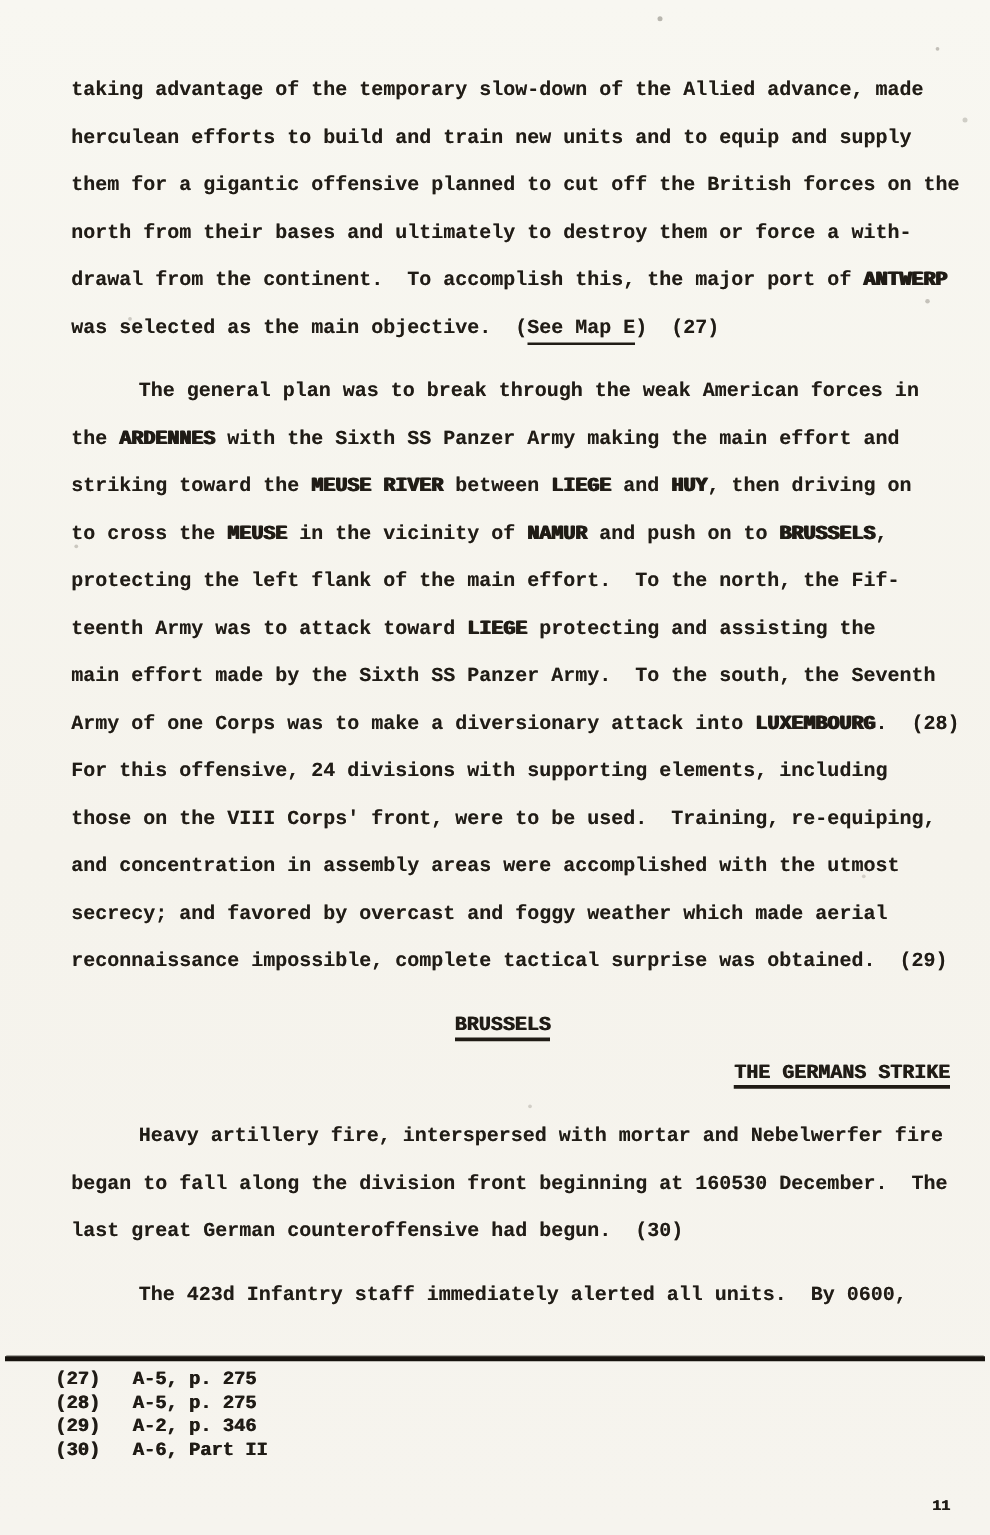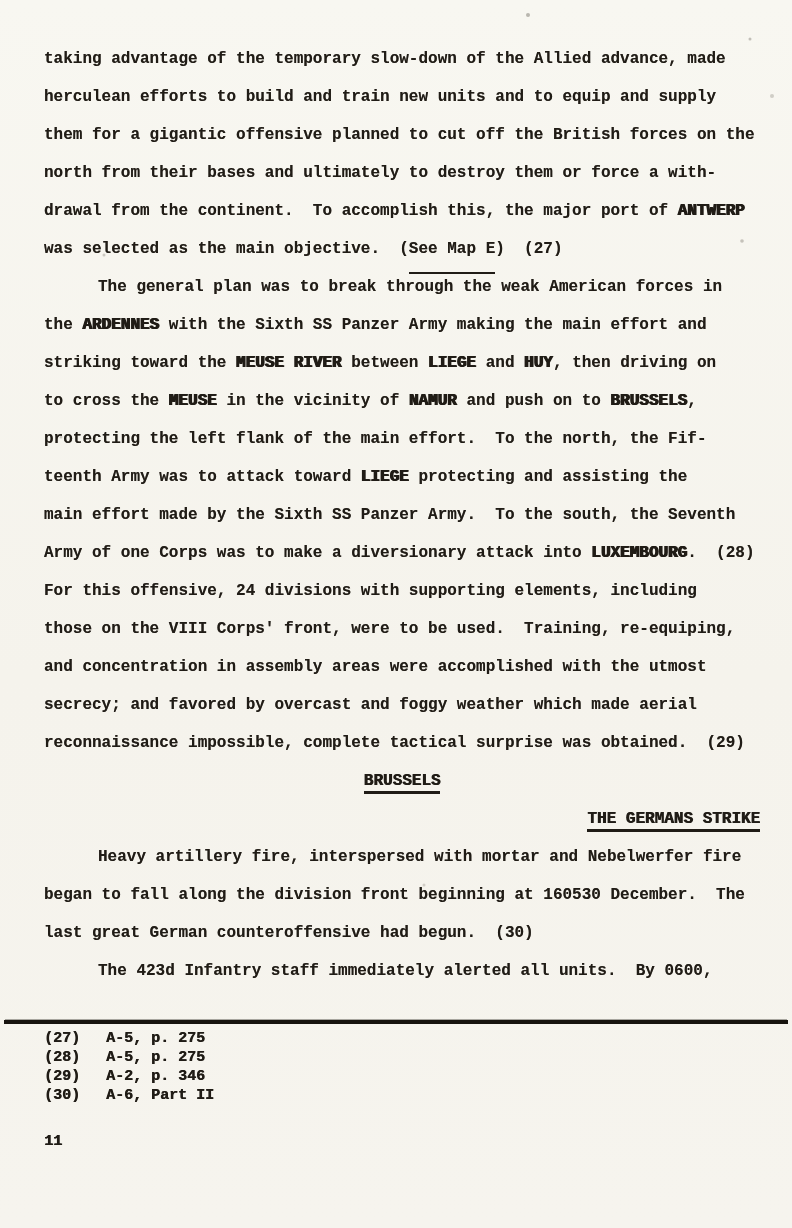--- a/index.html
+++ b/index.html
@@ -20,28 +20,28 @@
   }
 
   
   .line {
     height: 38px;
     line-height: 38px;
     font-size: 16px;
     white-space: pre;
     text-shadow: 0 0 0.5px rgba(32, 26, 18, 0.55);
   }
-  .para { margin: 0; }
+  .para { margin: 13px; }
   .para.indent .line:first-child { padding-left: 54px; }
 
   
   .em { text-shadow: 0.8px 0 0 currentColor, -0.5px 0 0 currentColor; }
 
   
-  .u { border-bottom: 2.5px solid currentColor; padding-bottom: 14px; }
+  .u { border-bottom: 2.5px solid currentColor; padding-bottom: 3px; }
 
   .heading {
     height: 38px;
     line-height: 38px;
     font-size: 16px;
     text-shadow: 0 0 0.5px rgba(32, 26, 18, 0.55);
   }
   .h-center { text-align: center; }
   .h-left   { text-align: right; }
   .h-underline {
@@ -64,22 +64,22 @@
     line-height: 19px;
     font-size: 15px;
     white-space: pre;
     text-shadow: 0.6px 0 0 currentColor;
     align-items: flex-end;
   }
   .fn-ref { flex: 0 0 auto; width: 62px; }
 
   .page-number {
     margin-top: 28px;
-    text-align: left;
-    font-size: 15px;
+    text-align: right;
+    font-size: 12px;
     text-shadow: 0.7px 0 0 currentColor;
   }
 
   
   .speckles {
     position: absolute; top: 0; left: 0;
     width: 2px; height: 2px; border-radius: 50%;
     background: transparent; pointer-events: none;
     box-shadow:
       527px 14px 0 1px   rgba(70, 62, 52, 0.35),

